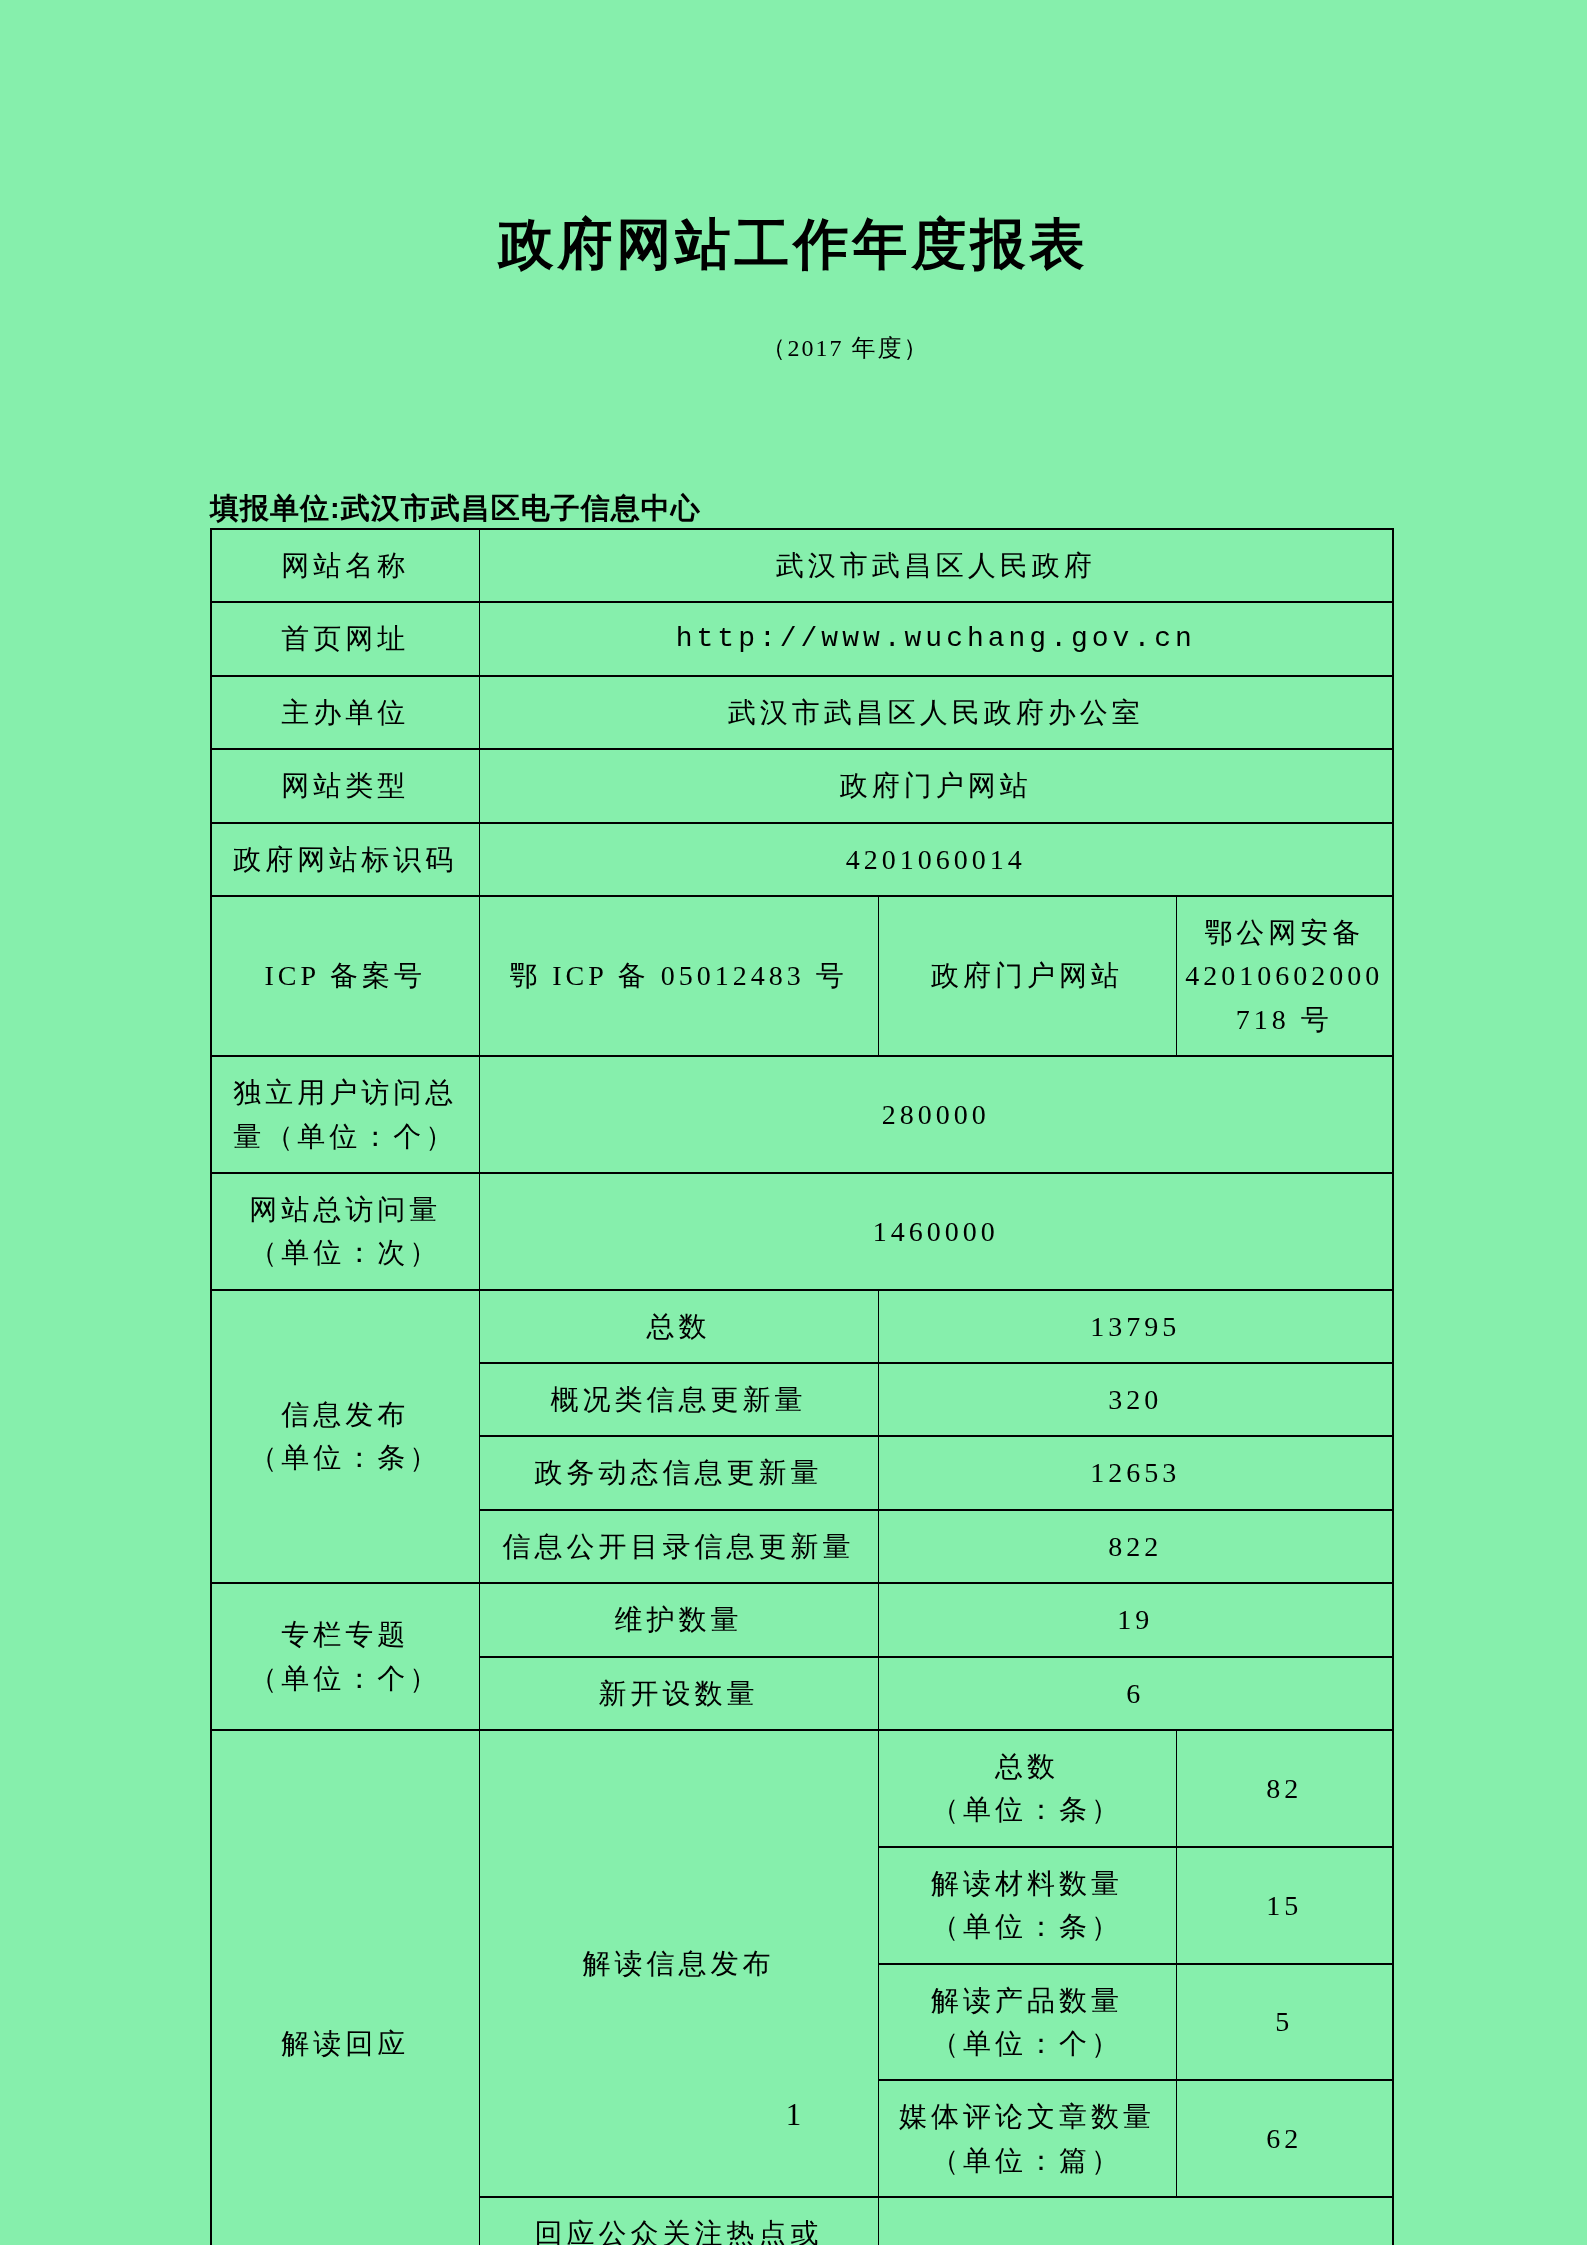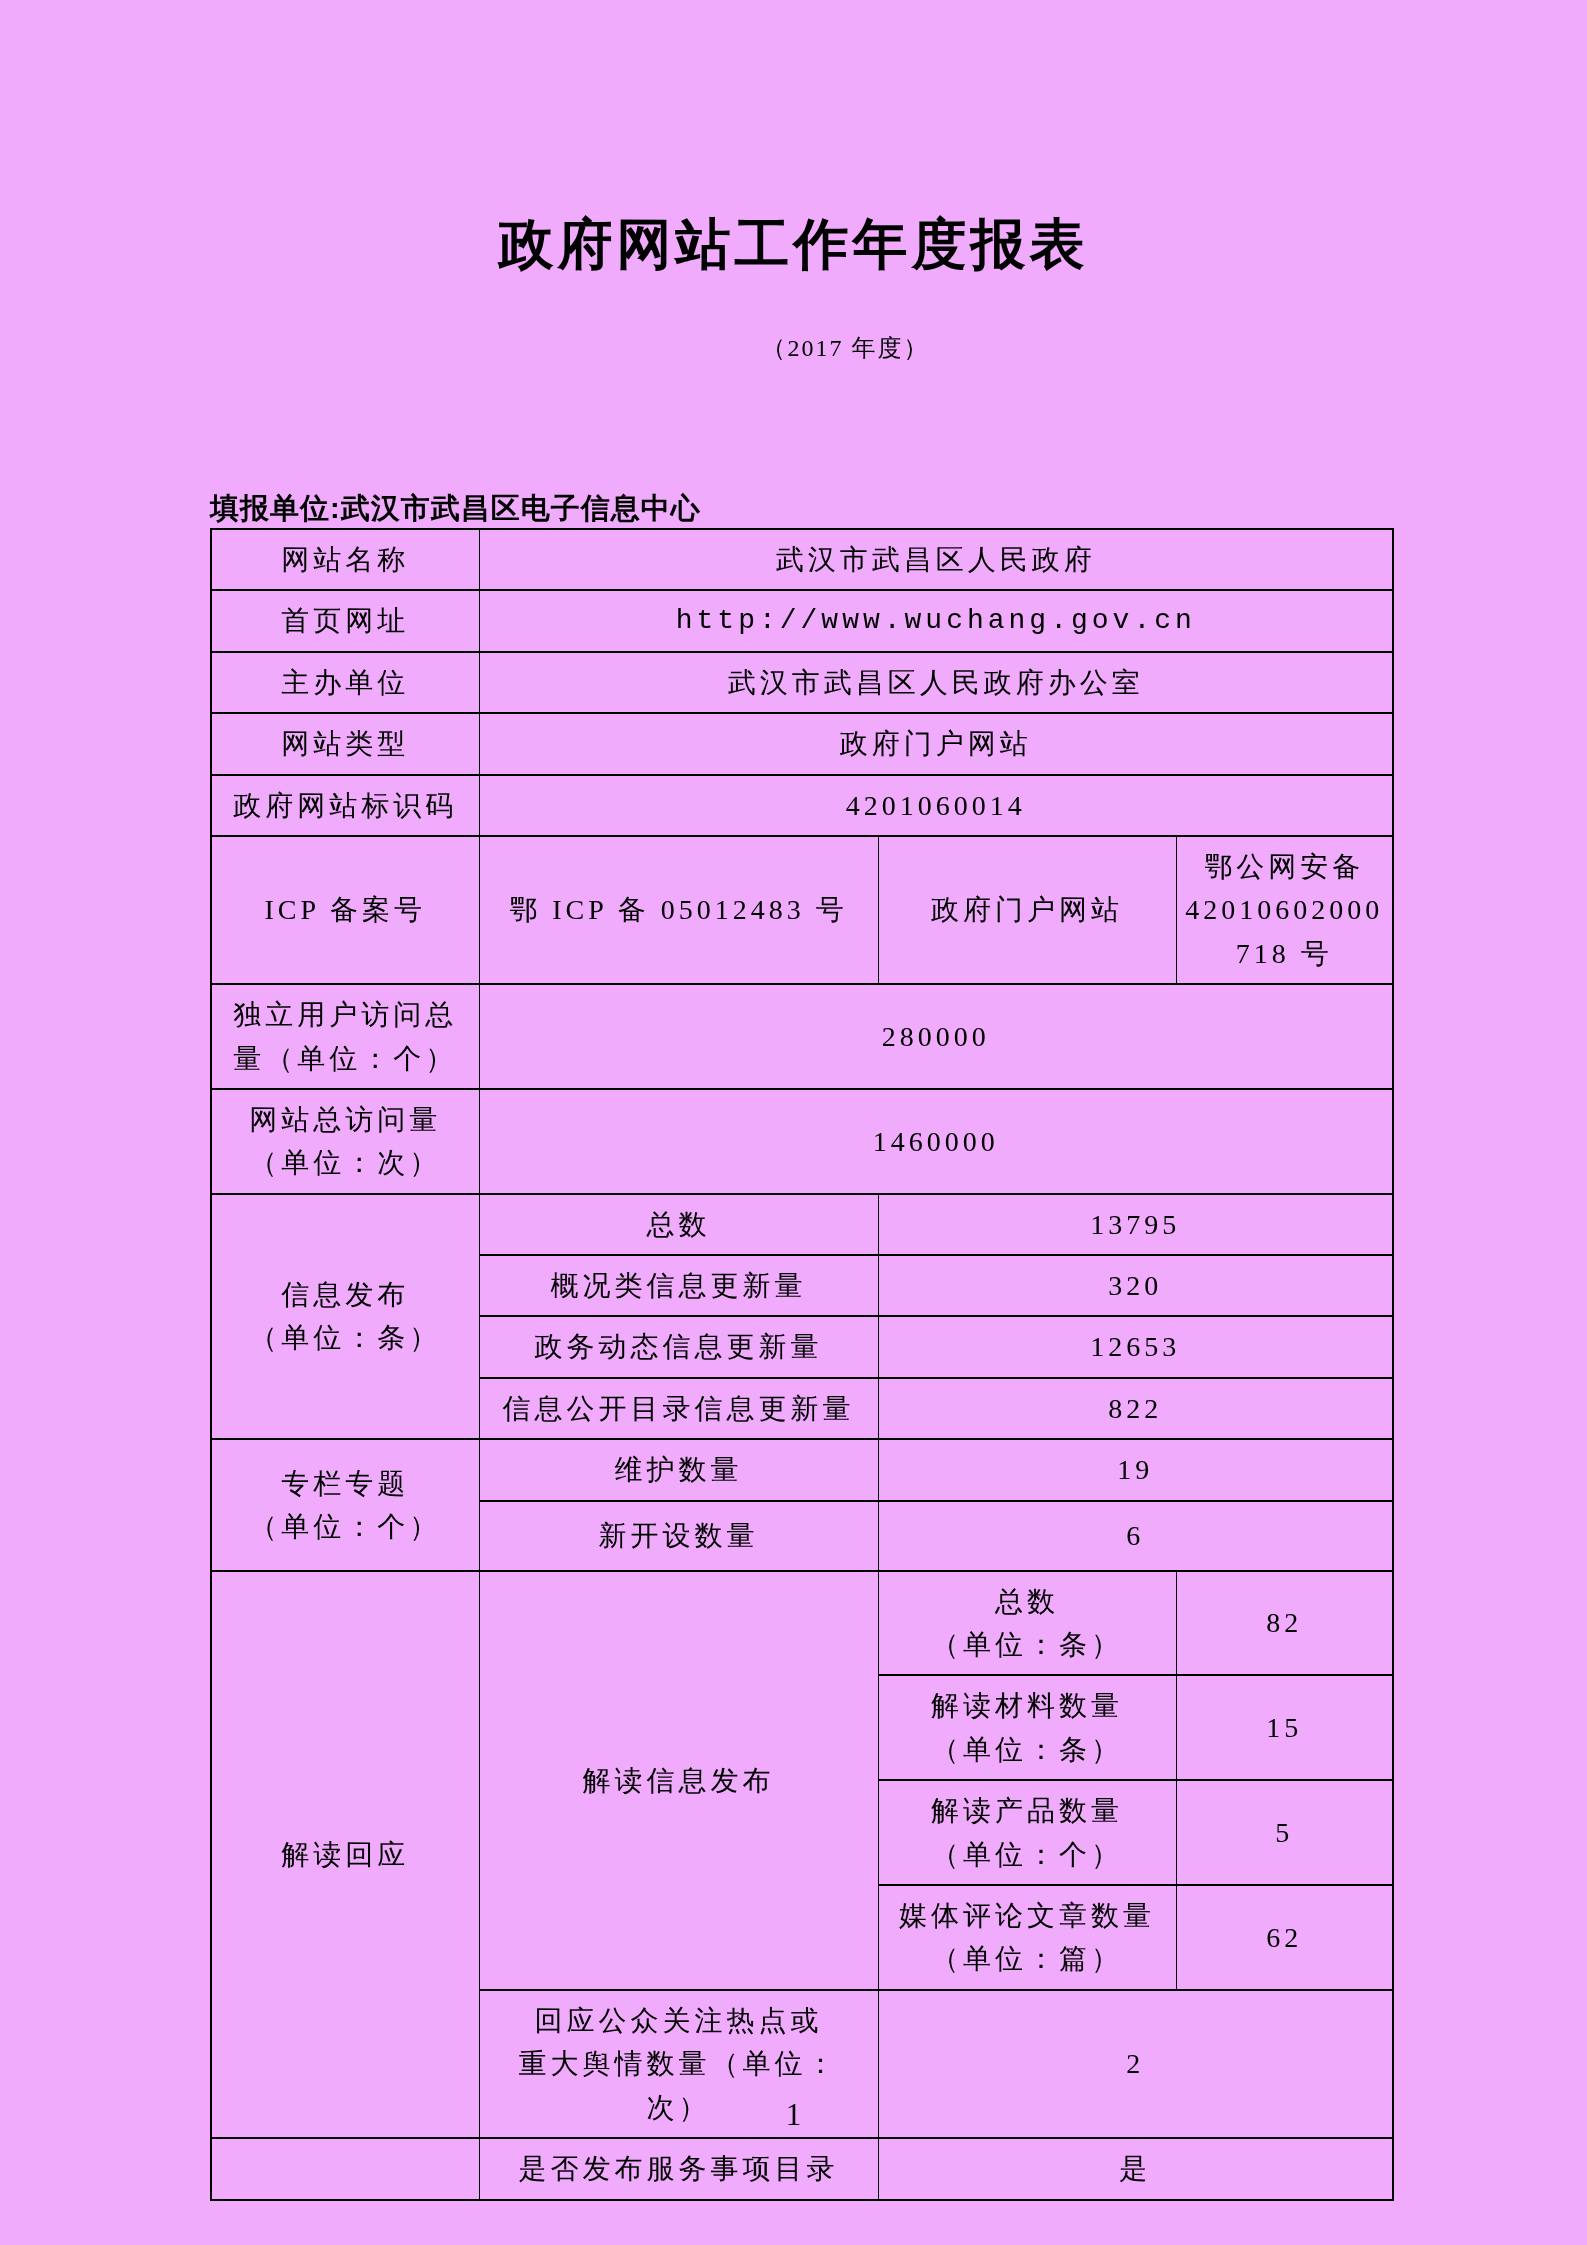--- a/index.html
+++ b/index.html
@@ -1,19 +1,19 @@
 <!DOCTYPE html>
 <html><head>
 <meta charset="utf-8">
 <style>
   html,body{margin:0;padding:0;background:#888;}
   .page{
     position:relative;
     width:1587px;height:2245px;
-    background:#f0abfc;
+    background:#86efac;
     margin:0 auto;
     font-family:"Liberation Serif","DejaVu Serif",serif;
     color:#000;
     overflow:hidden;
   }
   .doc-title{
     position:absolute;top:213px;left:0;width:100%;
     text-align:center;
     font-family:"Liberation Sans","DejaVu Sans",sans-serif;
     font-weight:bold;
@@ -43,21 +43,21 @@
   table.report td{
     border:1px solid #000;
     border-top-width:2px;
     border-bottom-width:2px;
     text-align:center;
     vertical-align:middle;
     font-size:28px;
     line-height:1.55;
     letter-spacing:4px;
     white-space:pre-line;
-    padding:8px 6px;
+    padding:14px 6px;
     overflow:hidden;
   }
   table.report{border:2px solid #000;}
   td.latin{letter-spacing:2px;}
   td.url{
     font-family:"Liberation Mono","DejaVu Sans Mono",monospace;
     font-size:27px;letter-spacing:2px;
   }
   .page-number{
     position:absolute;top:2096px;left:0;width:100%;

